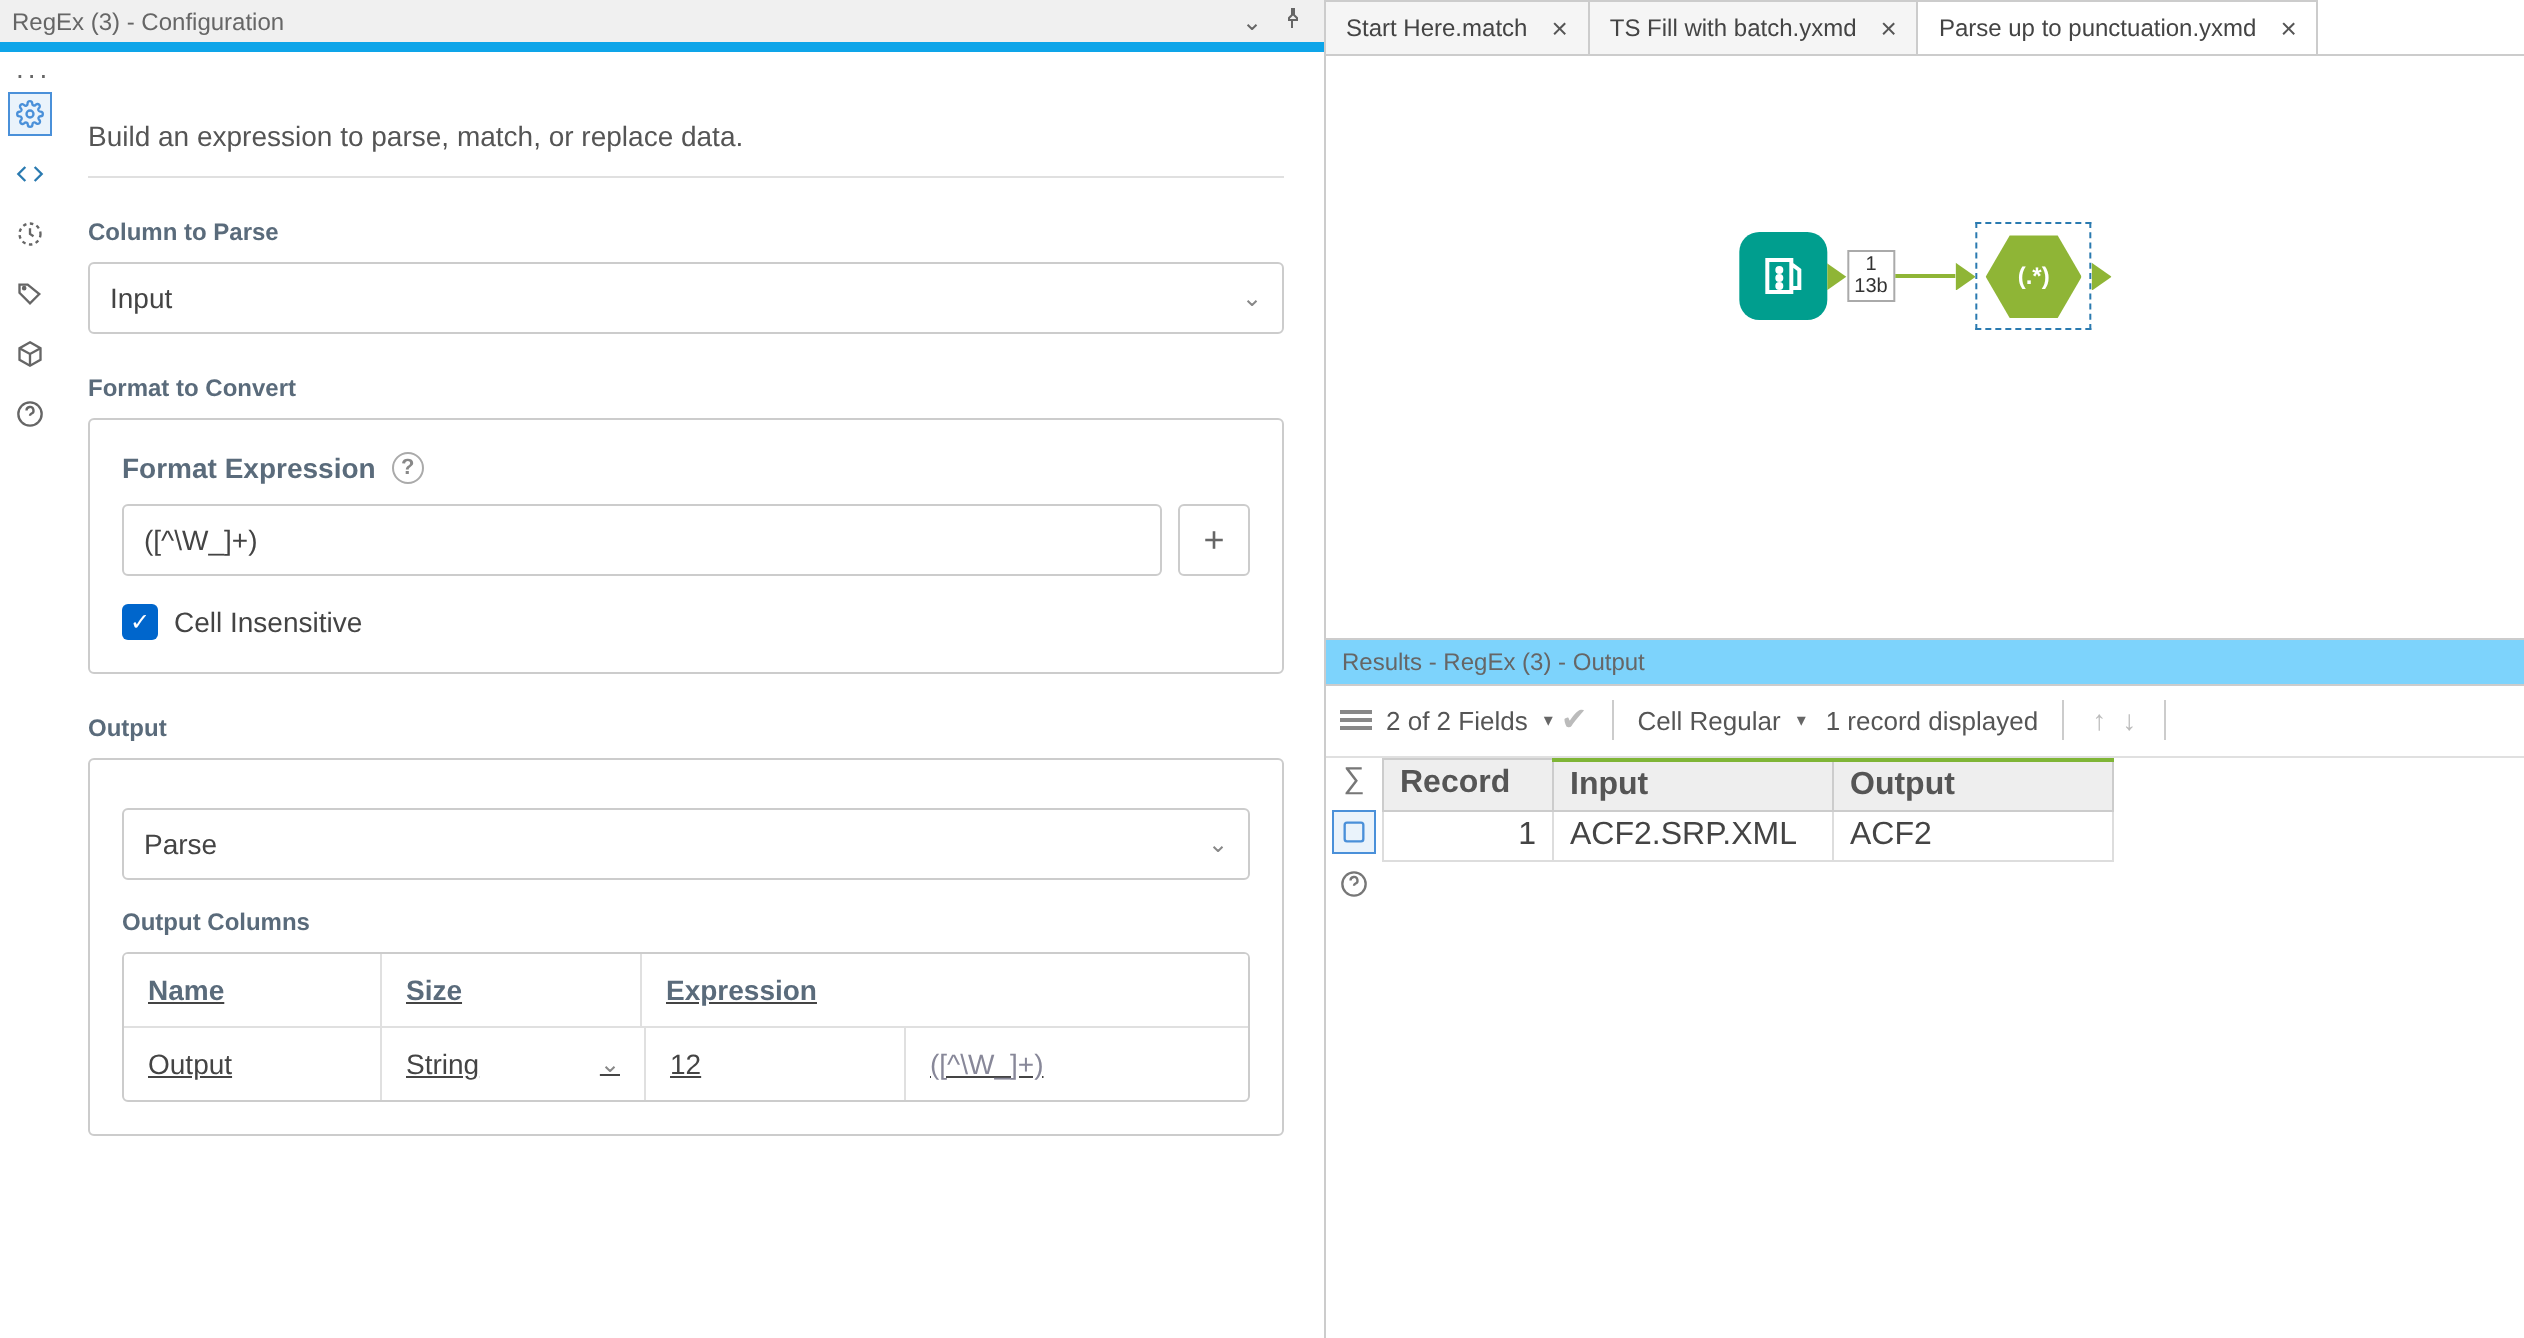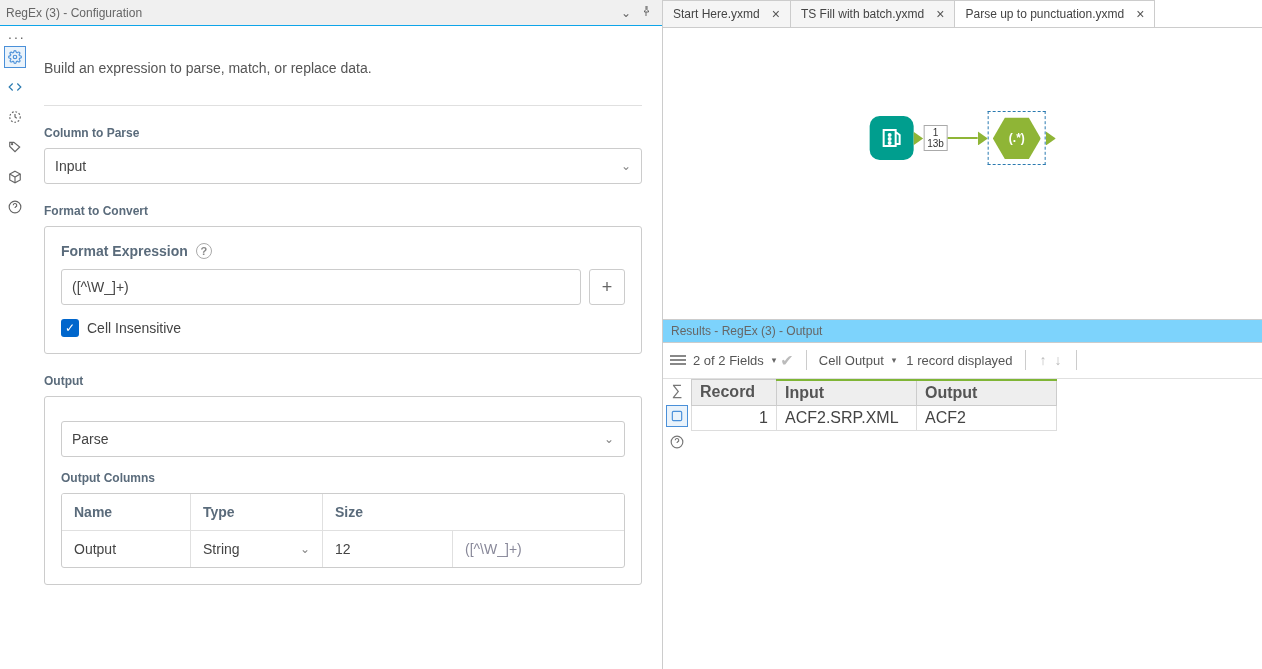--- a/index.html
+++ b/index.html
@@ -16,21 +16,21 @@
   
   .left-panel {
     width: 663px;
     border-right: 1px solid #ccc;
     display: flex;
     flex-direction: column;
   }
   .panel-header {
     height: 26px;
     background: #f0f0f0;
-    border-bottom: 1px solid #0ea5e9;
+    border-bottom: 5px solid #0ea5e9;
     display: flex;
     align-items: center;
     padding: 0 6px;
     font-size: 12px;
     color: #666;
   }
   .panel-header .title { flex: 1; }
   .panel-header .ctrl { width: 20px; text-align: center; color: #666; cursor: pointer; }
   .dots { height:18px; padding:0 8px; color:#666; font-size:14px; letter-spacing:2px; cursor:pointer;}
   .panel-body { flex:1; display:flex; }
@@ -48,21 +48,21 @@
     color:#666; cursor:pointer;
   }
   .side-icons .ico.active {
     border:1px solid #4a90d9; background:#eaf3fb; color:#4a90d9;
   }
   .config-content {
     flex:1;
     padding: 10px 20px 10px 14px;
     overflow:auto;
   }
-  .desc { color:#555; font-size:14px; padding:6px 0 29px; border-bottom:1px solid #e0e0e0; }
+  .desc { color:#555; font-size:14px; padding:6px 0 12px; border-bottom:1px solid #e0e0e0; }
   .section-label { font-weight:600; color:#5a6b7b; margin:20px 0 8px; font-size:12px; }
   .section-label.sub { margin-top:14px; }
   .select-box {
     width:100%; height:36px;
     border:1px solid #ccc; border-radius:3px;
     display:flex; align-items:center; padding:0 10px;
     font-size:14px; color:#444; cursor:pointer;
     justify-content:space-between;
   }
   .chev { color:#888; font-size:12px; }
@@ -84,21 +84,21 @@
     width:36px;height:36px;border:1px solid #ccc;border-radius:3px;
     display:flex;align-items:center;justify-content:center;font-size:18px;color:#666;cursor:pointer;
   }
   .check-row { display:flex; align-items:center; gap:8px; margin-top:14px; }
   .checkbox {
     width:18px;height:18px;border-radius:3px;background:#0066cc;
     display:flex;align-items:center;justify-content:center;color:#fff;font-size:12px;
   }
   .check-row label { font-size:14px; color:#444; }
   .outcols-table {
-    border:1px solid #ccc; border-radius:3px; margin-top:8px; overflow:hidden;
+    border:1px solid #ccc; border-radius:3px; margin-top:8px; overflow:hidden;text-decoration:underline;
   }
   .outcols-row { display:flex; }
   .outcols-row.header { background:#fff; font-weight:600; color:#5a6b7b; }
   .outcols-row + .outcols-row { border-top:1px solid #e0e0e0; }
   .outcols-cell { padding:10px 12px; font-size:14px; }
   .outcols-cell + .outcols-cell { border-left:1px solid #e0e0e0; }
   .c-name{width:128px;} .c-type{width:132px;display:flex;align-items:center;justify-content:space-between;}
   .c-size{width:130px;} .c-expr{flex:1;color:#889;}
   .expr-txt{color:#889;}
 
@@ -249,42 +249,42 @@
       <div class="section-label">Output</div>
       <div class="group-box">
         <div class="select-box" style="margin-top:8px;">
           <span>Parse</span>
           <span class="chev">⌄</span>
         </div>
         <div class="section-label sub">Output Columns</div>
         <div class="outcols-table">
           <div class="outcols-row header">
             <div class="outcols-cell c-name">Name</div>
-            <div class="outcols-cell c-type">Type</div>
             <div class="outcols-cell c-size">Size</div>
+            <div class="outcols-cell c-expr" style="color:#5a6b7b;">Expression</div>
           </div>
           <div class="outcols-row">
             <div class="outcols-cell c-name">Output</div>
             <div class="outcols-cell c-type">
               <span>String</span>
               <span class="chev">⌄</span>
             </div>
             <div class="outcols-cell c-size">12</div>
             <div class="outcols-cell c-expr expr-txt">([^\W_]+)</div>
           </div>
         </div>
       </div>
     </div>
   </div>
 </div>
 
 <div class="right-panel">
   <div class="tabstrip">
     <div class="tab">
-      <span>Start Here.yxmd</span>
+      <span>Start Here.match</span>
       <span class="x">×</span>
     </div>
     <div class="tab">
       <span>TS Fill with batch.yxmd</span>
       <span class="x">×</span>
     </div>
     <div class="tab active">
       <span>Parse up to punctuation.yxmd</span>
       <span class="x">×</span>
     </div>
@@ -326,21 +326,21 @@
             <span></span>
             <span></span>
             <span></span>
           </div>
         </div>
     </div>
     <span>2 of 2 Fields</span>
     <span class="drop-caret">▾</span>
     <span class="check-grey">✔</span>
     <span class="sep"></span>
-    <span>Cell Output</span>
+    <span>Cell Regular</span>
     <span class="drop-caret">▾</span>
     <span style="margin-left:6px;">1 record displayed</span>
     <span class="sep"></span>
     <span class="arrow-btn">↑</span>
     <span class="arrow-btn">↓</span>
     <span class="sep"></span>
   </div>
   <div class="res-body">
     <div class="res-vicons">
       <div class="vico sigma">∑</div>

